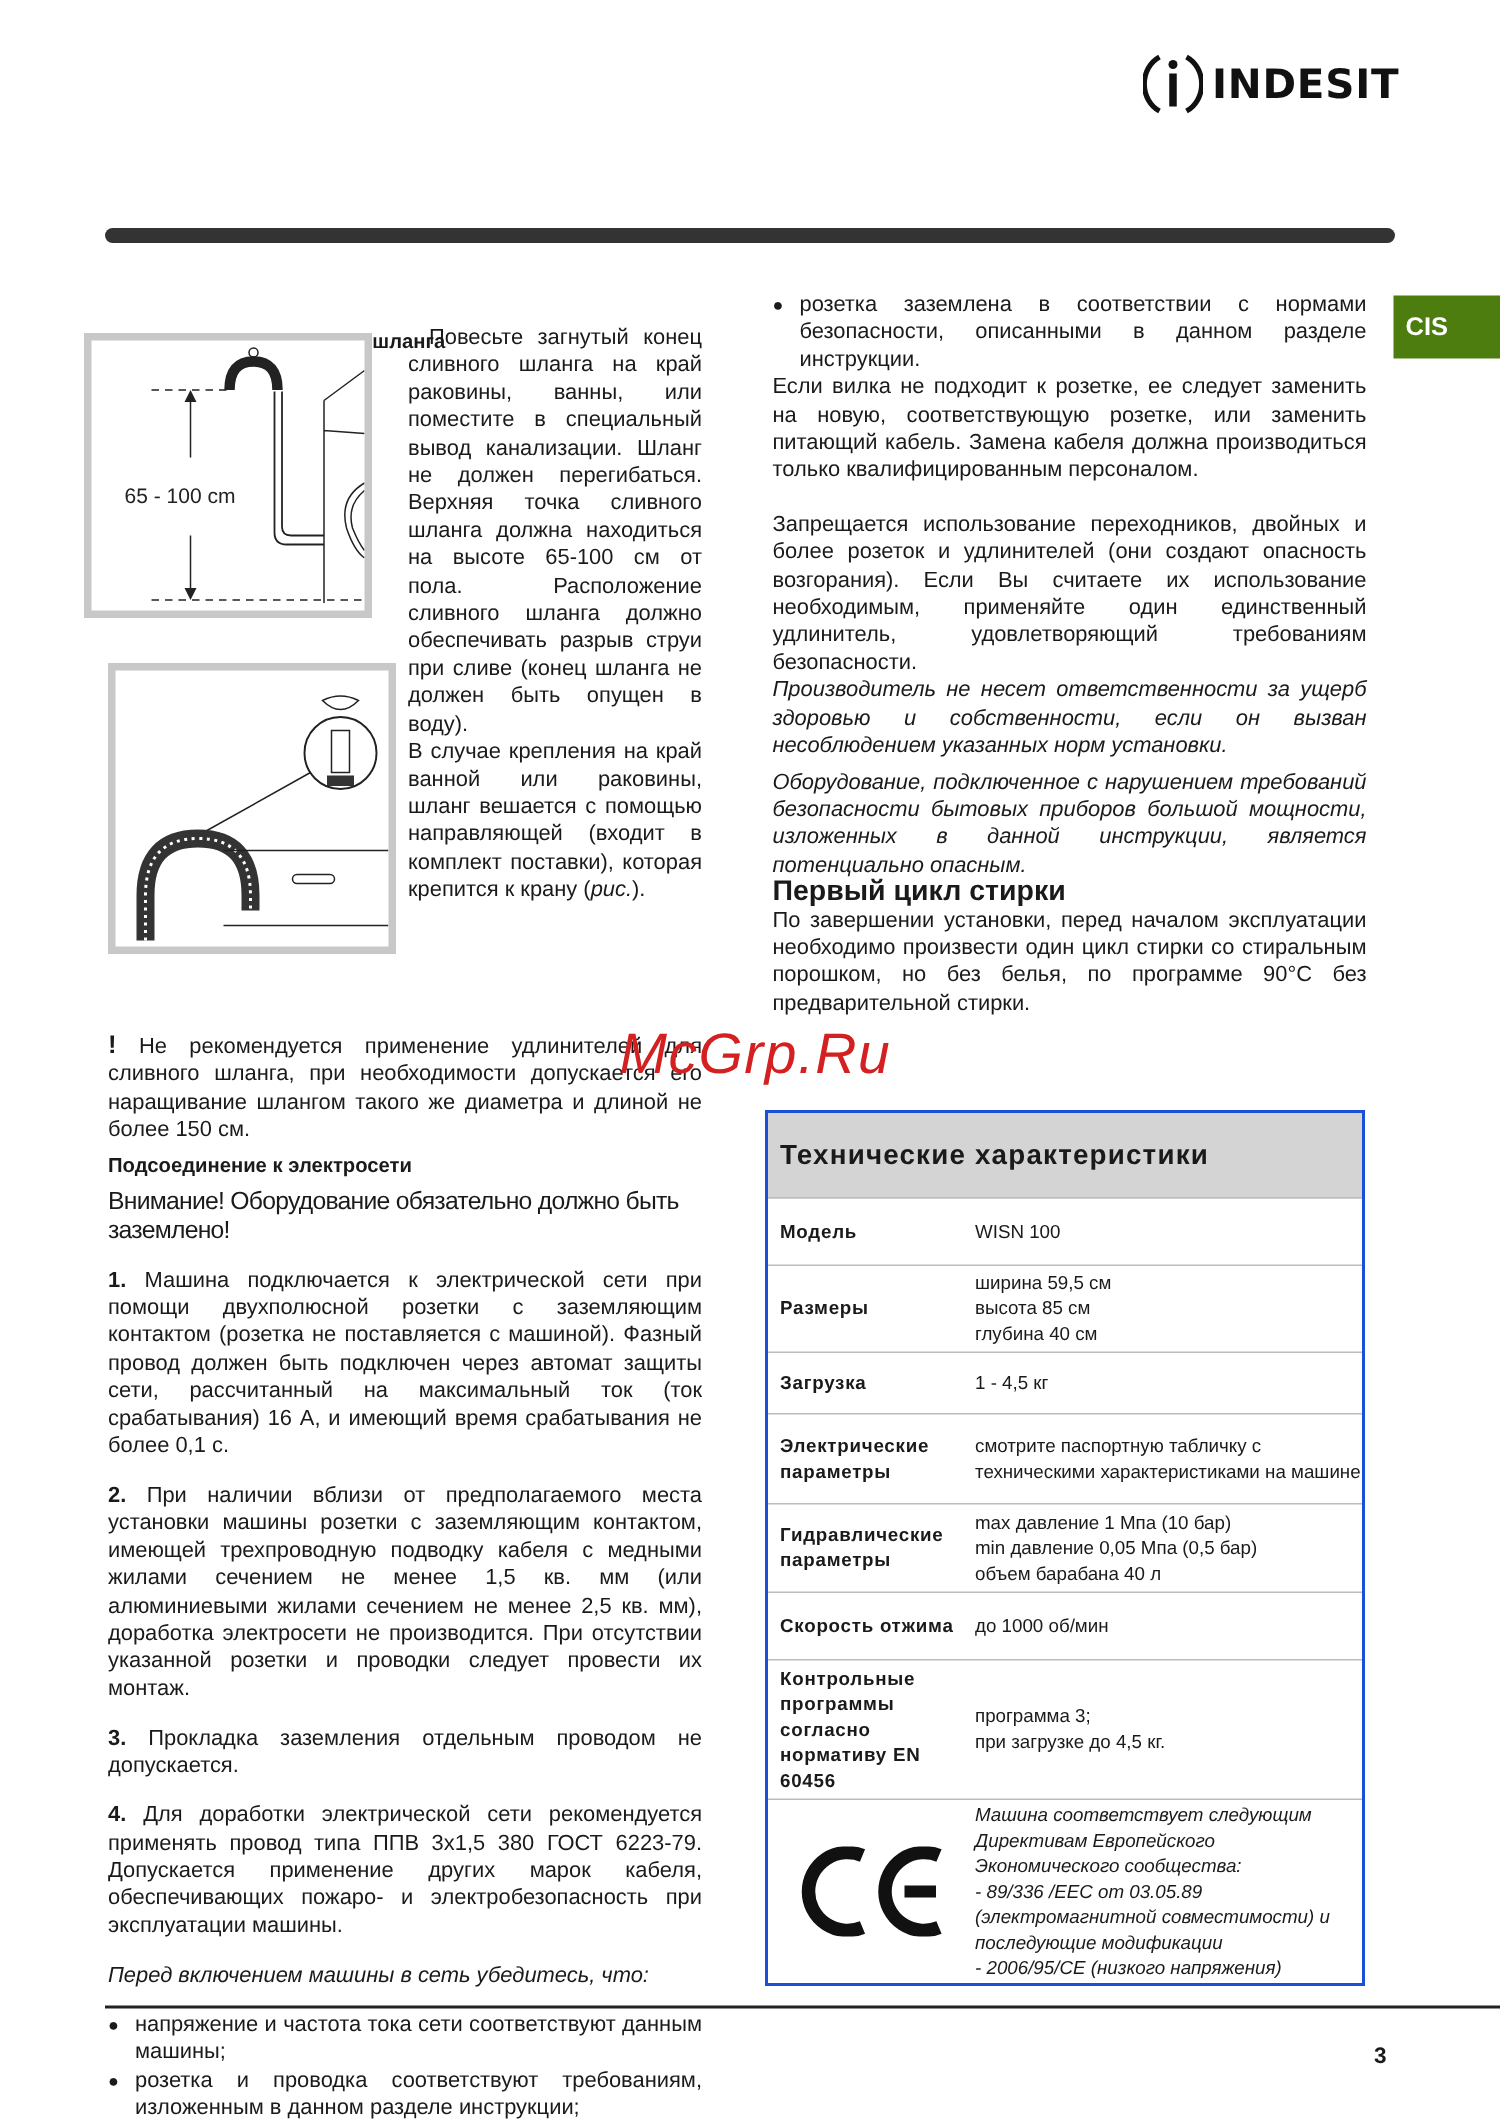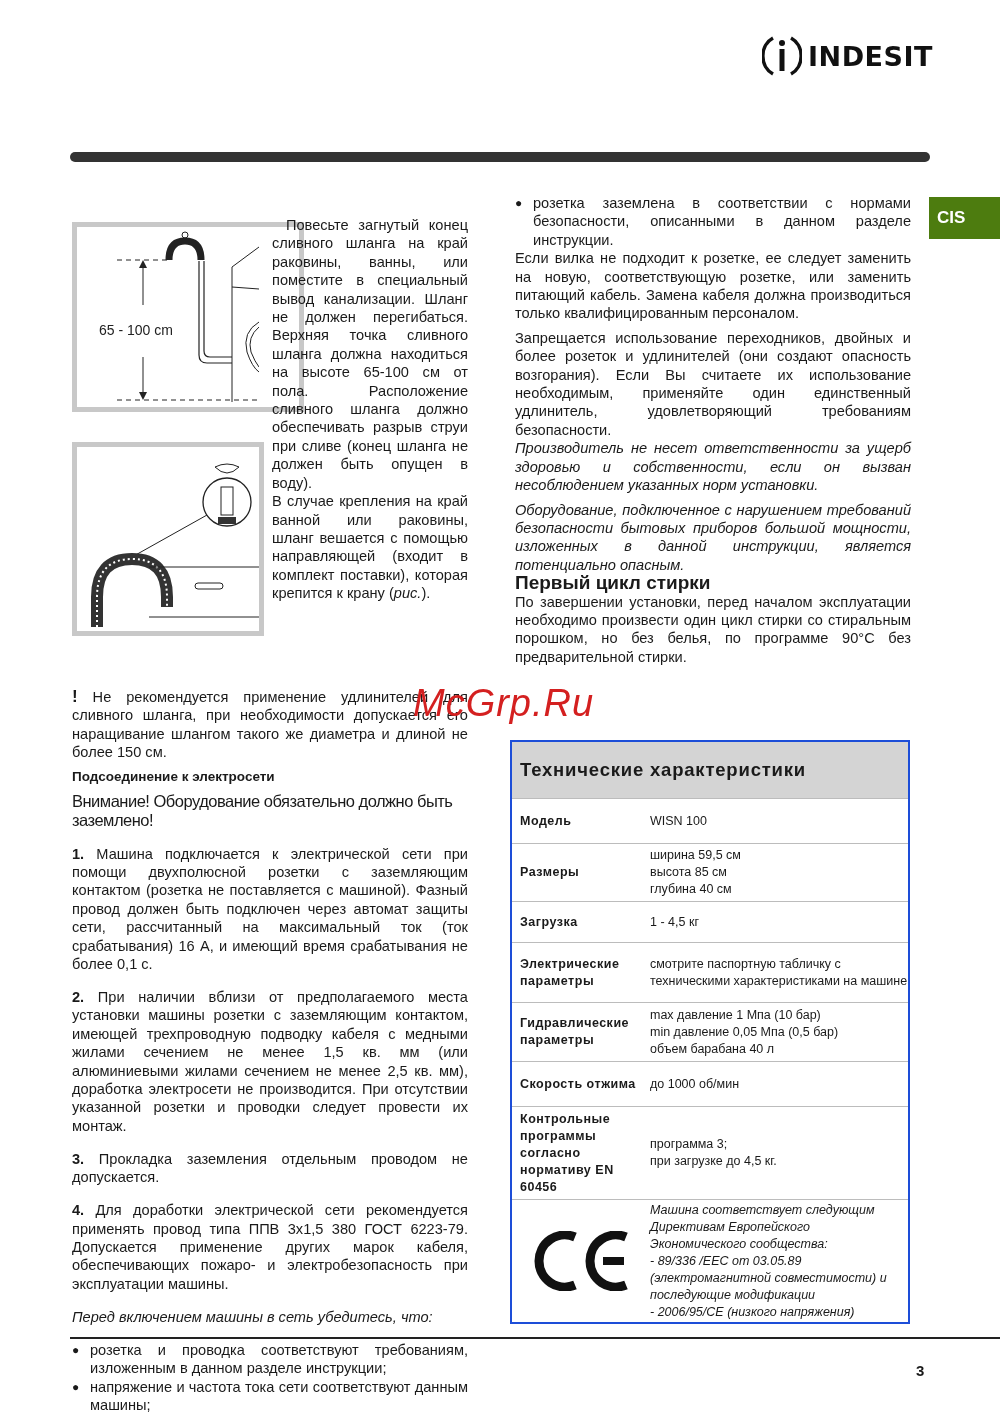--- a/index.html
+++ b/index.html
@@ -10,21 +10,21 @@
   .top-rule { position:absolute; left:70px; top:152px; width:860px; height:10px; background:#333; border-radius:5px; }
   .cis-tab { position:absolute; left:929px; top:197px; width:71px; height:42px; background:#4d7c0f; color:#fff;
              font-weight:bold; font-size:17px; display:flex; align-items:center; padding-left:8px; box-sizing:border-box; }
   .col { position:absolute; font-size:14.6px; line-height:18.4px; }
   .col p { margin:0; }
   .left { left:72px; top:194px; width:396px;margin-top:25px; }
   .right { left:515px; top:194px; width:396px; }
   .h-small { font-weight:bold; font-size:13.5px; margin-bottom:10px; }
   .justify { text-align:justify; }
   .fig { border:5px solid #c8c8c8; background:#fff; box-sizing:border-box; position:absolute; }
-  .fig1 { left:72px; top:222px; width:232px; height:190px; }
+  .fig1 { left:56px; top:222px; width:192px; height:190px; }
   .fig2 { left:72px; top:442px; width:192px; height:194px; }
   .flow { position:absolute; left:272px; top:216px; width:196px; font-size:14.6px; line-height:18.4px; text-align:justify; }
   .warn { position:absolute; left:72px; top:688px; width:396px; font-size:14.6px; line-height:18.4px; text-align:justify; }
   .warn .bang { font-weight:bold; font-size:17px; }
   .elec { position:absolute; left:72px; top:754px; width:396px; font-size:14.6px; line-height:18.4px; }
   .attention { font-size:16.5px; line-height:19px; letter-spacing:-0.5px; margin:6px 0 14px 0; }
   .num { font-weight:bold; }
   .it { font-style:italic; }
   ul.bul { list-style:none; padding:0; margin:0; }
   ul.bul li { position:relative; padding-left:18px; text-align:justify; }
@@ -109,32 +109,32 @@
   <p class="h-small" style="margin-bottom:4px">Подсоединение к электросети</p>
   <p class="attention">Внимание! Оборудование обязательно должно быть заземлено!</p>
   <div class="justify">
     <p><span class="num">1.</span><span> Машина подключается к электрической сети при помощи двухполюсной розетки с заземляющим контактом (розетка не поставляется с машиной). Фазный провод должен быть подключен через автомат защиты сети, рассчитанный на максимальный ток (ток срабатывания) 16 А, и имеющий время срабатывания не более 0,1 с.</span></p>
     <p><span class="num">2.</span><span> При наличии вблизи от предполагаемого места установки машины розетки с заземляющим контактом, имеющей трехпроводную подводку кабеля с медными жилами сечением не менее  1,5 кв. мм (или алюминиевыми жилами сечением не менее 2,5 кв. мм), доработка электросети не производится. При отсутствии указанной розетки и проводки следует провести их монтаж.</span></p>
     <p><span class="num">3.</span><span> Прокладка заземления отдельным проводом не допускается.</span></p>
     <p><span class="num">4.</span><span> Для доработки электрической сети рекомендуется применять провод  типа ППВ 3х1,5 380 ГОСТ 6223-79. Допускается применение других марок кабеля, обеспечивающих пожаро- и электробезопасность при эксплуатации машины.</span></p>
   </div>
   <p class="it" style="margin-top:10px">Перед включением машины в сеть убедитесь, что:</p>
   <ul class="bul">
+    <li>напряжение и частота тока сети соответствуют данным машины;</li>
     <li>розетка и проводка соответствуют требованиям, изложенным в данном разделе инструкции;</li>
-    <li>напряжение и частота тока сети соответствуют данным машины;</li>
     <li>розетка и вилка одного типа;</li>
   </ul>
 </div>
 
 <div class="col right justify">
   <ul class="bul">
     <li>розетка заземлена в соответствии с нормами безопасности, описанными в данном разделе инструкции.</li>
   </ul>
   <p>Если вилка не подходит к розетке, ее следует заменить на новую, соответствующую розетке, или заменить питающий кабель. Замена кабеля должна производиться только квалифицированным персоналом.</p>
-  <p style="margin-top:6px">Запрещается использование переходников, двойных и более розеток и удлинителей (они создают опасность возгорания). Если Вы считаете их использование необходимым, применяйте один единственный удлинитель, удовлетворяющий требованиям безопасности.</p>
+  <p style="margin-top:18px">Запрещается использование переходников, двойных и более розеток и удлинителей (они создают опасность возгорания). Если Вы считаете их использование необходимым, применяйте один единственный удлинитель, удовлетворяющий требованиям безопасности.</p>
   <p class="it">Производитель не несет ответственности за ущерб здоровью и собственности, если он вызван несоблюдением указанных норм установки.</p>
   <p class="it" style="margin-top:6px">Оборудование, подключенное с нарушением требований безопасности бытовых приборов большой мощности, изложенных в данной инструкции, является потенциально опасным.</p>
   <p class="h-big">Первый цикл стирки</p>
   <p>По завершении установки, перед началом эксплуатации необходимо произвести один цикл стирки со стиральным порошком, но без белья, по программе 90°С без предварительной стирки.</p>
 </div>
 
 <div class="watermark">McGrp.Ru</div>
 
 <div class="spec">
   <div class="spec-head">Технические характеристики</div>

